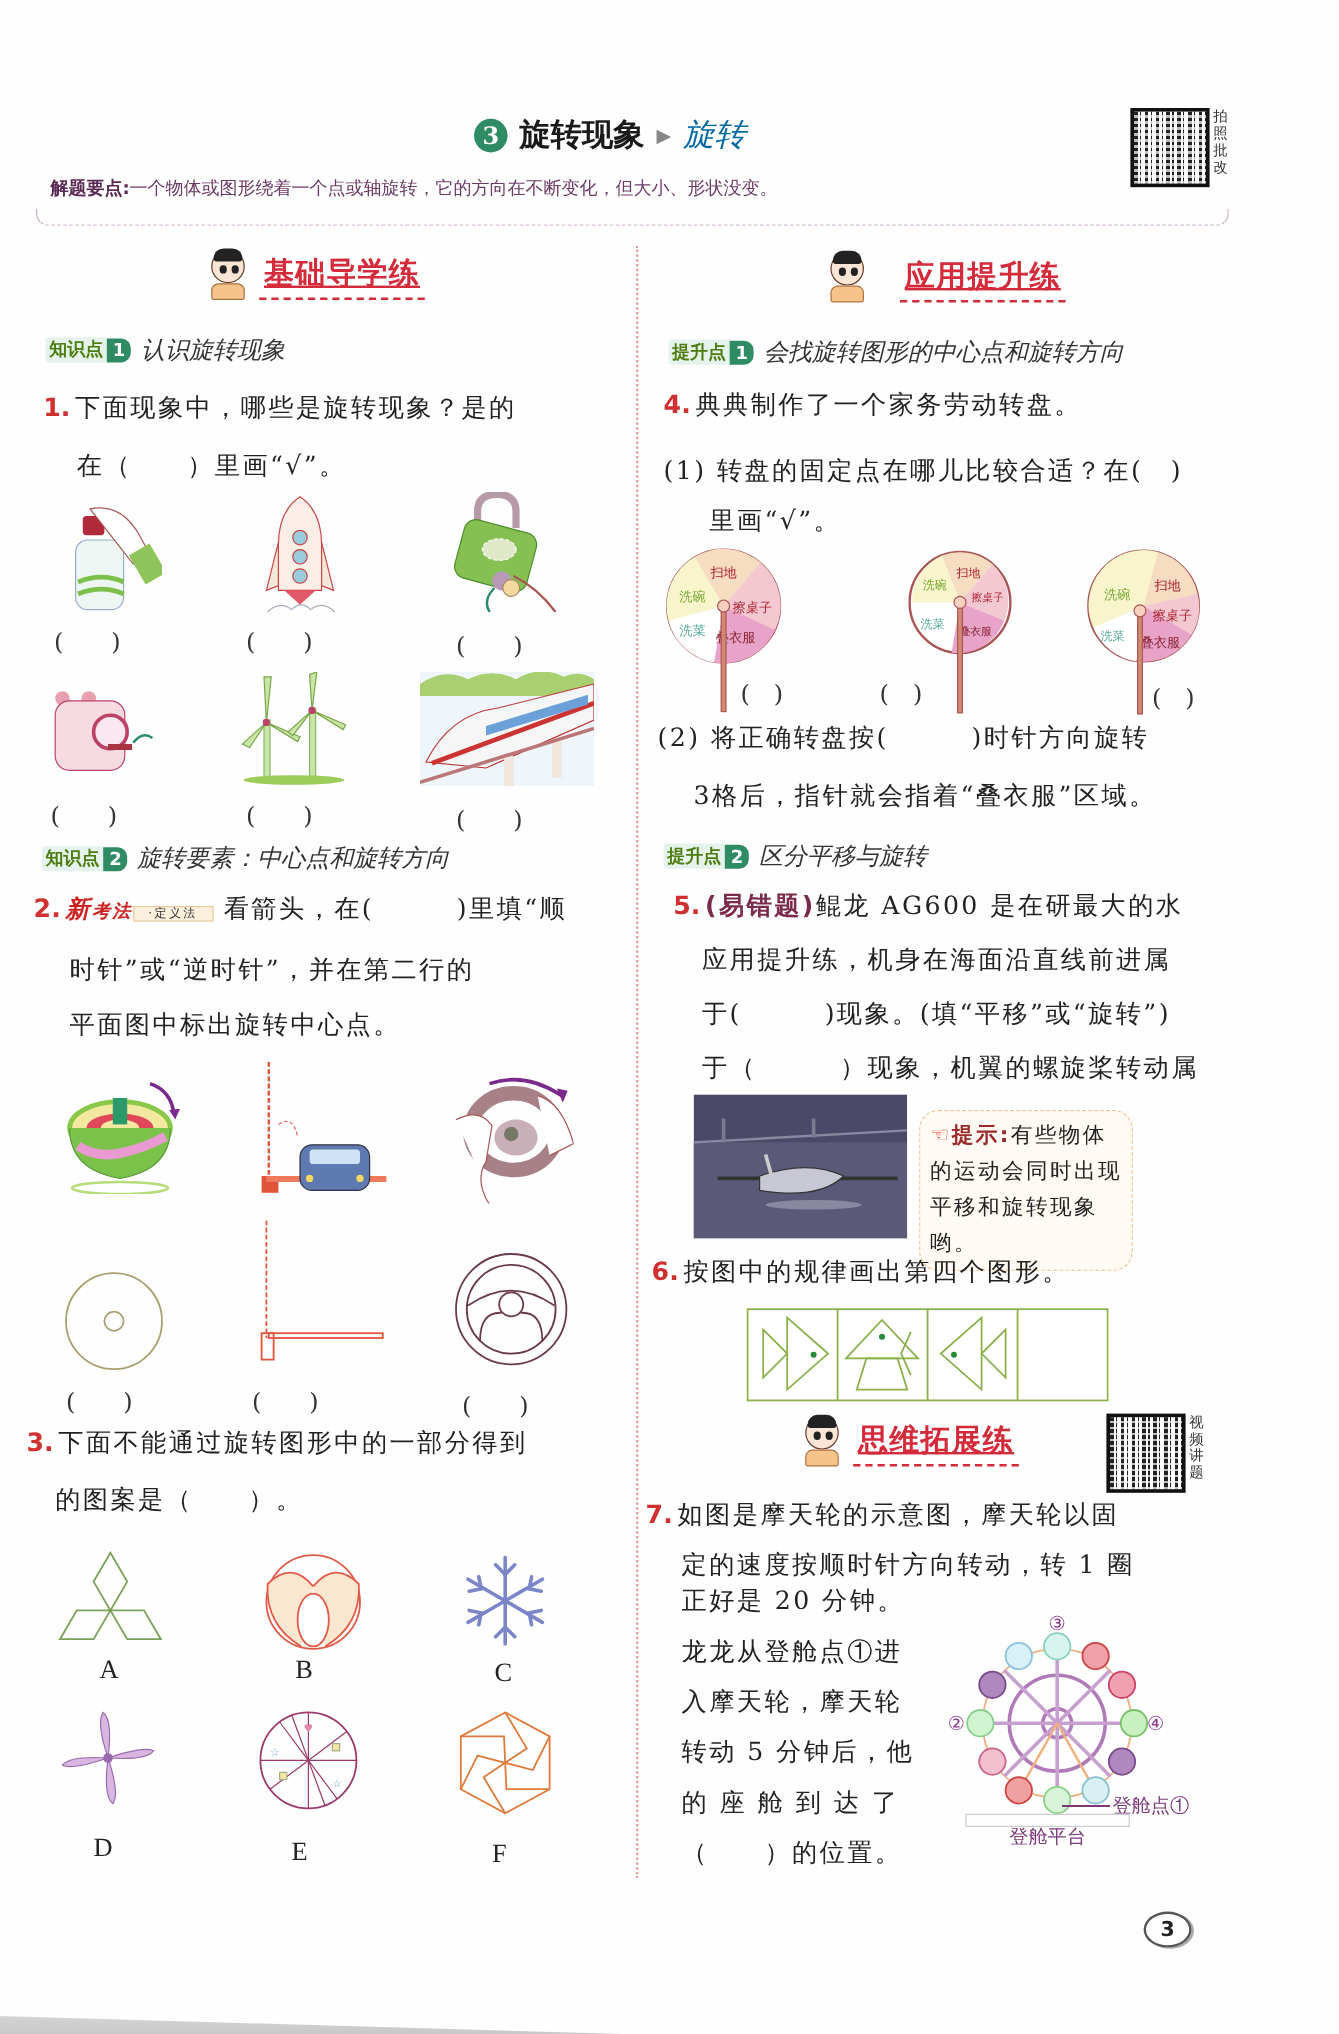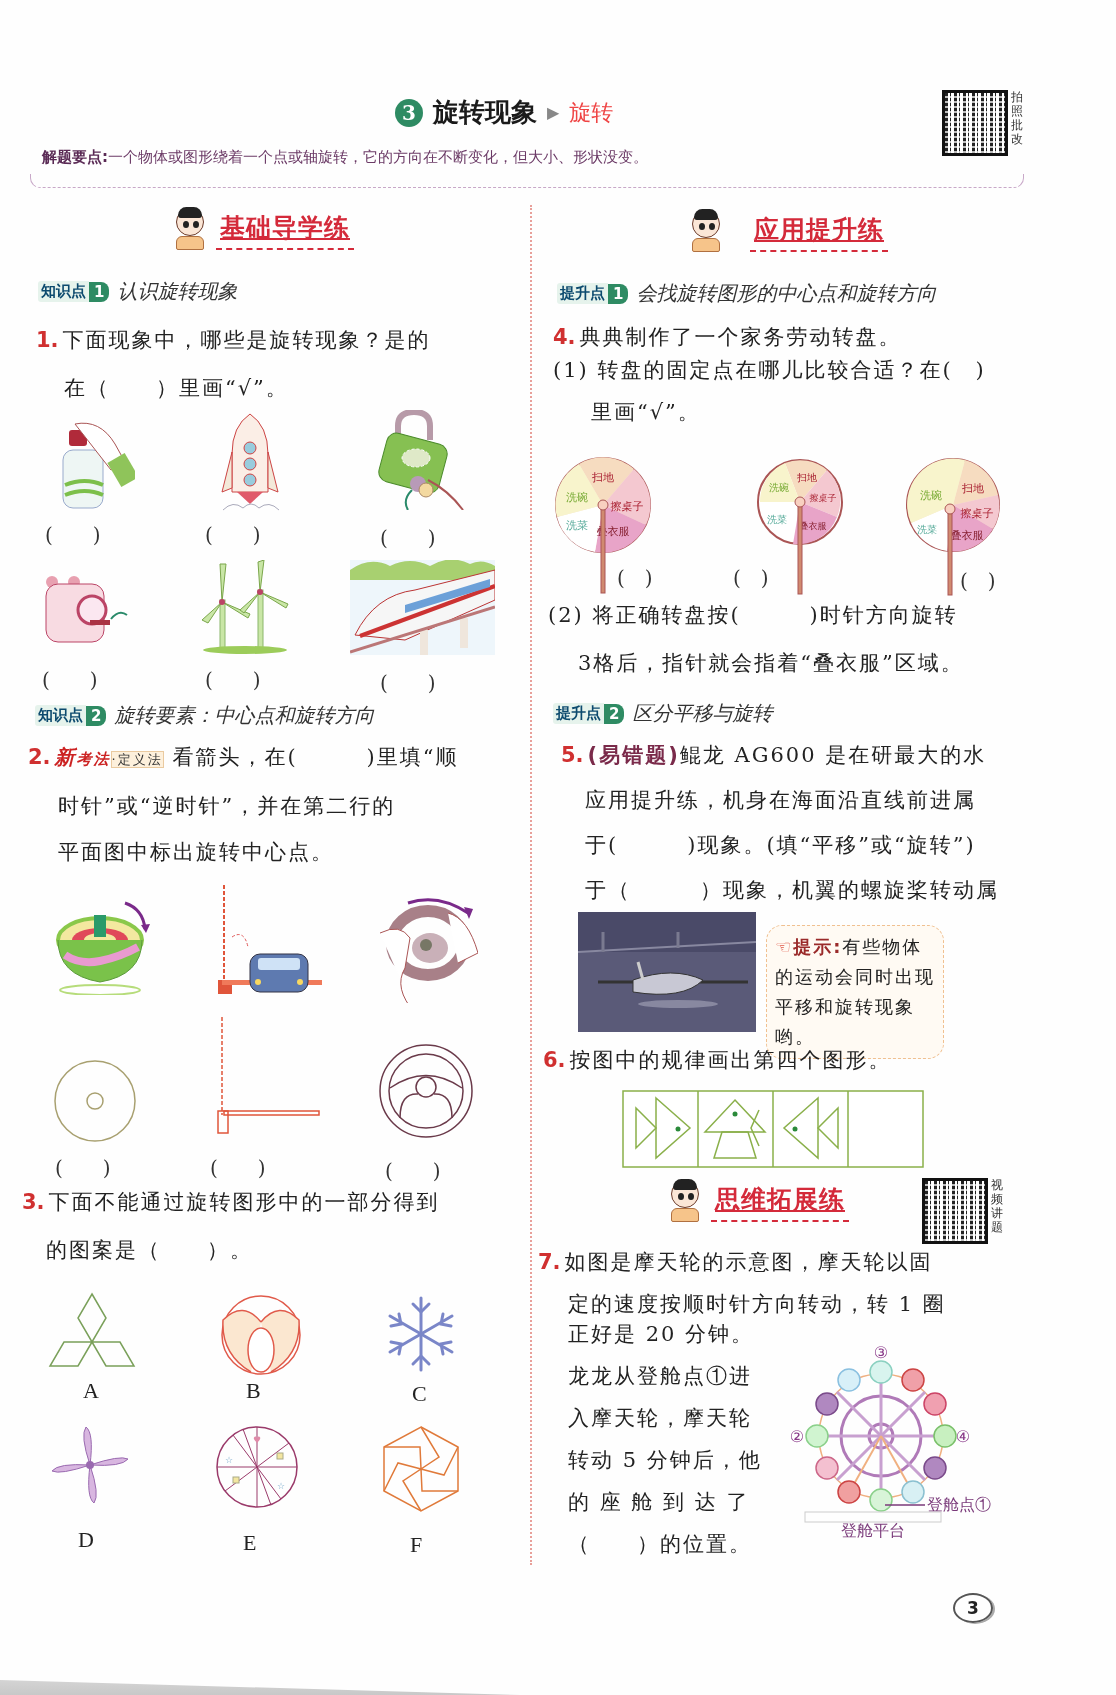--- a/index.html
+++ b/index.html
@@ -8,21 +8,21 @@
   .page { position: absolute; left: 0; top: 0; width: 1116px; height: 1695px; background: #fefefe; }
   .page-shadow { position: absolute; left: 0; top: 1680px; width: 520px; height: 15px; background: linear-gradient(#d4d4d4, #c8c8c8); clip-path: polygon(0 0, 100% 100%, 0 100%); }
   .abs { position: absolute; }
   .sans { font-family: "DejaVu Sans", "Liberation Sans", sans-serif; }
 
   
   .title-row { left: 395px; top: 95px; display: flex; align-items: center; gap: 10px; }
   .title-num { width: 28px; height: 28px; border-radius: 50%; background: #2e8b63; color: #fff; font-weight: bold; font-size: 20px; display: flex; align-items: center; justify-content: center; }
   .title-main { font-size: 26px; font-weight: bold; color: #1a1a1a; }
   .title-arrow { color: #888; font-size: 16px; }
-  .title-sub { font-size: 22px; color: #ef4444; }
+  .title-sub { font-size: 26px; color: #0369a1; font-style: italic; }
   .tips-row { left: 42px; top: 148px; font-size: 15px; color: #6b3a66; }
   .tips-row b { color: #5a2a55; }
   .tips-line { left: 30px; top: 174px; width: 994px; height: 14px; border-bottom: 1px dashed #c8a8c8; border-left: 1px solid #c8a8c8; border-right: 1px solid #c8a8c8; border-radius: 0 0 10px 10px; }
   .qr { width: 66px; height: 66px; background:
       repeating-linear-gradient(90deg, #222 0 3px, #fff 3px 5px, #222 5px 6px, #fff 6px 9px),
       repeating-linear-gradient(0deg, rgba(255,255,255,.7) 0 2px, transparent 2px 5px);
       background-blend-mode: lighten; border: 3px solid #111; }
   .qr-label { font-size: 12px; line-height: 14px; width: 14px; color: #333; font-family: "DejaVu Sans", sans-serif; }
 
   
@@ -32,33 +32,33 @@
   .sec-head { display: flex; align-items: flex-end; gap: 6px; }
   .mascot { width: 40px; height: 42px; position: relative; }
   .mascot .head { position: absolute; left: 6px; top: 0; width: 28px; height: 28px; border-radius: 50%; background: #fbe6d6; border: 1.5px solid #6a3a2a; }
   .mascot .hair { position: absolute; left: 8px; top: -1px; width: 24px; height: 11px; border-radius: 12px 12px 4px 4px; background: #222; }
   .mascot .eye { position: absolute; top: 13px; width: 6px; height: 7px; background: #222; border-radius: 50%; }
   .mascot .body { position: absolute; left: 6px; top: 28px; width: 28px; height: 14px; background: #f6c48a; border-radius: 6px 6px 2px 2px; border: 1px solid #b07040; }
   .sec-title { font-family: "DejaVu Sans", sans-serif; font-weight: bold; font-size: 25px; color: #d42a3a; border-bottom: 2px dashed #d42a3a; padding: 0 4px 4px; letter-spacing: 1px; text-decoration: underline; }
 
   
   .tag { display: inline-flex; align-items: center; font-family: "DejaVu Sans", sans-serif; }
-  .tag-label { font-size: 15px; font-weight: bold; color: #0c4a6e; background: #e6f3ec; padding: 1px 3px; border-radius: 3px 0 0 3px; }
+  .tag-label { font-size: 15px; font-weight: bold; color: #4d7c0f; background: #e6f3ec; padding: 1px 3px; border-radius: 3px 0 0 3px; }
   .tag-num { font-size: 15px; font-weight: bold; color: #fff; background: #2e8b63; padding: 1px 5px; border-radius: 0 8px 8px 0; }
   .tag-text { font-size: 20px; color: #333; margin-left: 8px; font-style: italic; }
 
   .q { font-size: 21px; line-height: 30px; letter-spacing: 2px; color: #222; }
   .qn { font-family: "DejaVu Sans", sans-serif; font-weight: bold; color: #d03030; font-size: 21px; margin-right: 4px; letter-spacing: 0; }
   .paren { font-size: 20px; color: #333; letter-spacing: 0; }
 
   
   .pic { position: absolute; }
   .badge-new { font-family: "DejaVu Sans", sans-serif; font-weight: bold; font-style: italic; color: #c22; font-size: 20px; }
   .badge-kf { font-family: "DejaVu Sans", sans-serif; font-weight: bold; font-style: italic; color: #c22; font-size: 15px; }
-  .badge-dy { font-family: "DejaVu Sans", sans-serif; font-size: 13px; color: #333; background: #fdf0dc; border: 1px solid #eacaa0; padding: 0 0; }
+  .badge-dy { font-family: "DejaVu Sans", sans-serif; font-size: 10px; color: #333; background: #fdf0dc; border: 1px solid #eacaa0; padding: 0 12px; }
   .yicuo { font-family: "DejaVu Sans", sans-serif; font-weight: bold; color: #7a2a4a; }
 
   .hint { border: 1.5px dashed #f0c090; border-radius: 16px; padding: 6px 8px; background: #fffaf3; font-size: 18px; line-height: 30px; letter-spacing: 2px; width: 178px; }
   .hint-title { font-family: "DejaVu Sans", sans-serif; font-weight: bold; color: #9a2a2a; }
 
   .opt-label { font-size: 22px; color: #222; font-family: "Liberation Serif", serif; }
   .page-num { width: 40px; height: 30px; border-radius: 50%; border: 2px solid #555; box-shadow: 2px 1px 0 #aaa; display: flex; align-items: center; justify-content: center; font-family: "DejaVu Sans", sans-serif; font-weight: bold; font-size: 17px; }
 </style>
 </head>
 <body>
@@ -305,21 +305,21 @@
   </div>
 
   <div class="abs tag" style="left:557px; top:280px;">
     <span class="tag-label">提升点</span>
       <span class="tag-num">1</span>
       <span class="tag-text">会找旋转图形的中心点和旋转方向</span>
   </div>
 
   <div class="abs q" style="left:553px; top:322px; width:500px;">
     <div><span class="qn">4.</span><span>典典制作了一个家务劳动转盘。</span></div>
-    <div style="margin-top:3px;">(1) 转盘的固定点在哪儿比较合适？在(　)</div>
+    <div style="margin-top:25px;">(1) 转盘的固定点在哪儿比较合适？在(　)</div>
     <div style="margin-top:12px; padding-left:38px;">里画“√”。</div>
   </div>
 
   <svg class="pic" style="left:553px; top:455px;" width="100" height="140">
     <circle cx="50" cy="50" r="47" fill="#f8e8d8" stroke="#a55" stroke-width="2"></circle>
     <path d="M50 50 L26 9 A47 47 0 0 1 81 14z" fill="#f6dcc0"></path>
     <path d="M50 50 L81 14 A47 47 0 0 1 93 70z" fill="#f4c8d0"></path>
     <path d="M50 50 L93 70 A47 47 0 0 1 42 97z" fill="#e8a4c8"></path>
     <path d="M50 50 L42 97 A47 47 0 0 1 4 62z" fill="#ffffff"></path>
     <path d="M50 50 L4 62 A47 47 0 0 1 26 9z" fill="#f8f4cc"></path>

